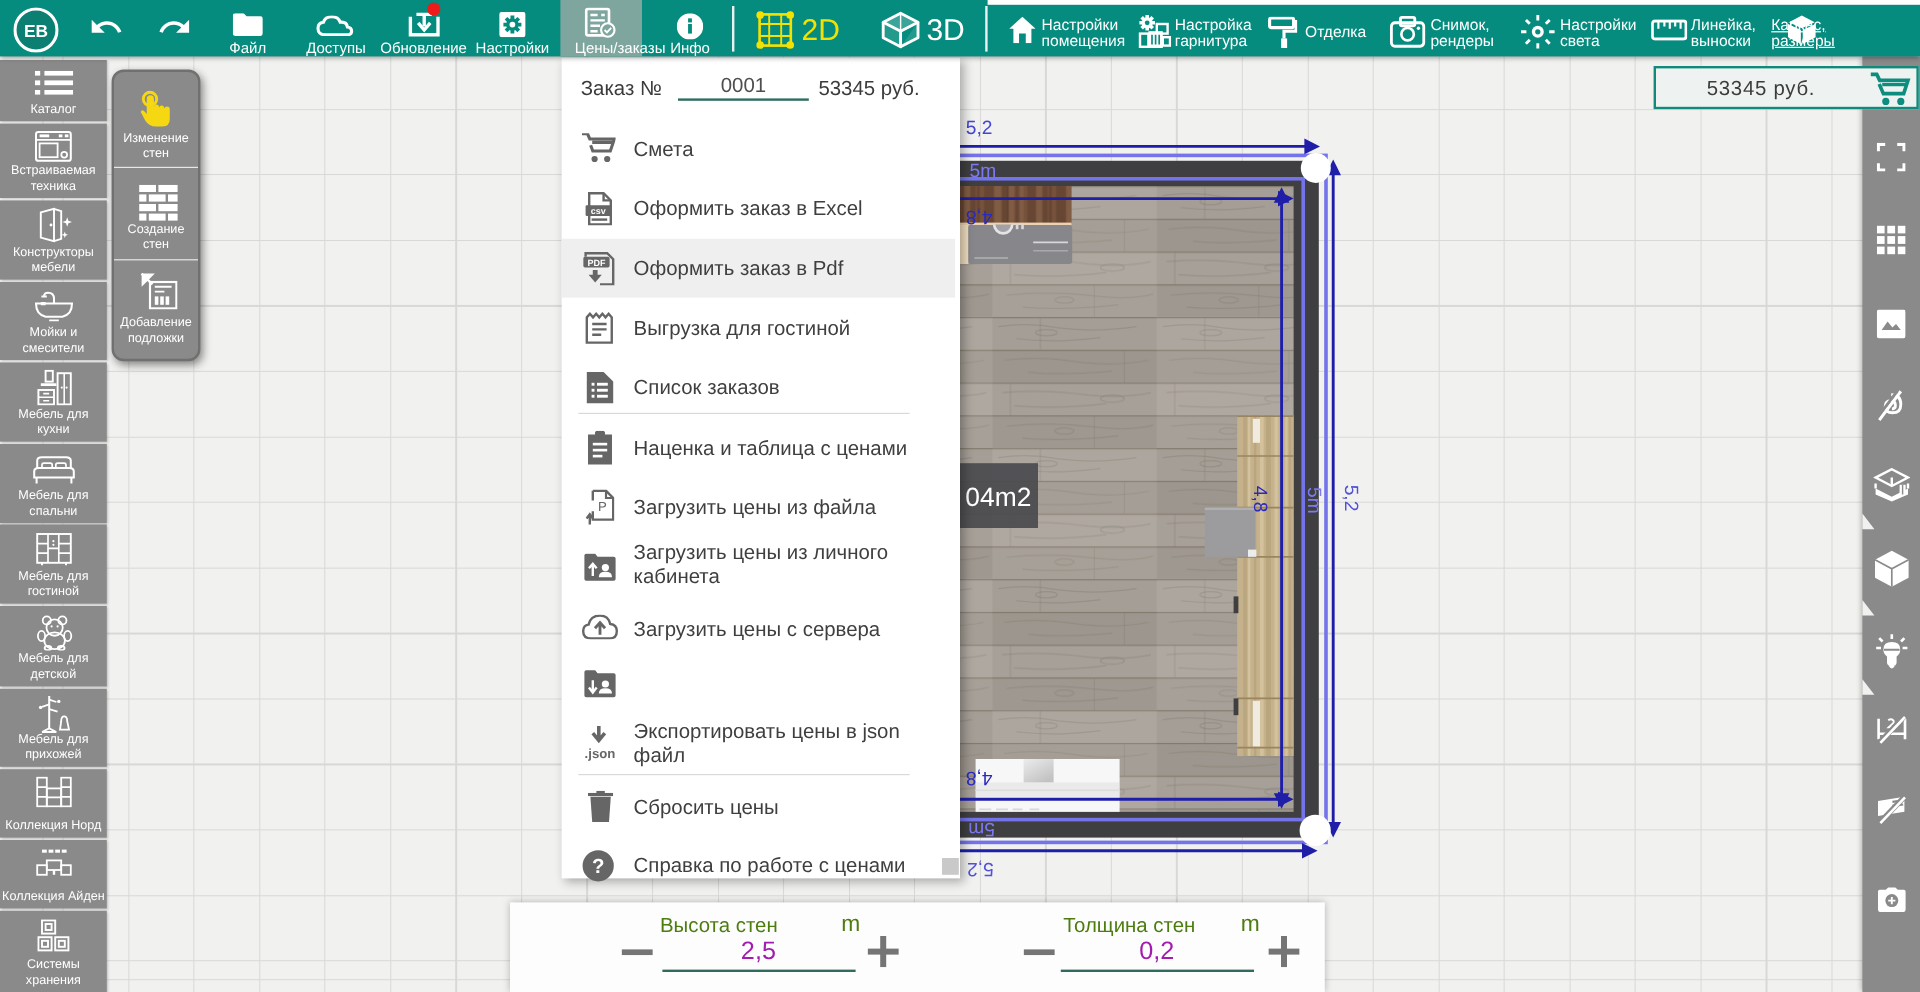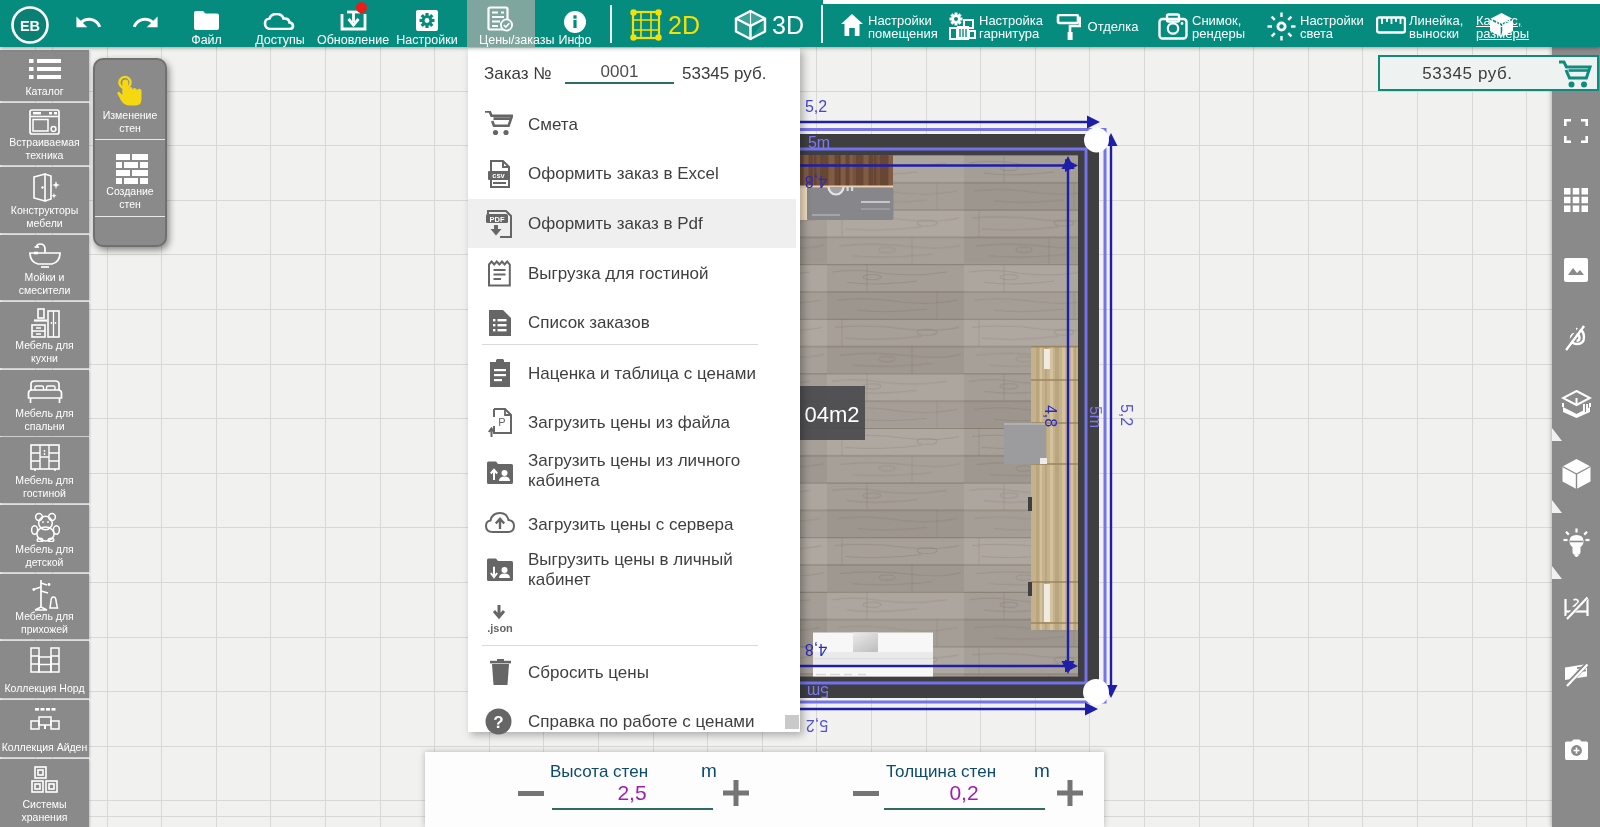--- a/index.html
+++ b/index.html
@@ -18,37 +18,37 @@
   
   #toolbar { left:0; top:0; width:1600px; height:47px; background:#068c7e; box-shadow:0 1px 4px rgba(0,0,0,0.35); z-index:40; }
   #toolbar .lbl { position:absolute; color:#fff; font-size:12.5px; top:33px; text-align:center; white-space:nowrap; }
   #toolbar .lbl2 { position:absolute; color:#fff; font-size:13px; line-height:12.5px; top:15px; text-align:left; white-space:pre-line; }
   .vdiv { position:absolute; top:5px; height:38px; width:2px; background:#e8f1ef; }
   
   .sideitem { position:absolute; left:0; width:89px; background:#8a8a8a; color:#fff; text-align:center;
      box-shadow:1px 1px 2px rgba(0,0,0,0.2); z-index:10;}
   .sideitem .cap { position:absolute; bottom:4px; left:0; width:100%; font-size:10.5px; line-height:12.5px; }
   
-  #wallpanel { left:93px; top:58px; width:74px; height:189px; background:#8a8a8a; border:2px solid #707070;
+  #wallpanel { left:93px; top:58px; width:74px; height:243px; background:#8a8a8a; border:2px solid #707070;
      border-radius:10px; box-shadow:2px 3px 7px rgba(0,0,0,0.45); z-index:11; color:#fff; text-align:center; }
   #wallpanel .sec { position:relative; }
   #wallpanel .cap { font-size:10.5px; line-height:12.5px; }
   
   #rightbar { left:1552px; top:47px; width:48px; height:780px; background:#8a8a8a; box-shadow:-1px 0 4px rgba(0,0,0,0.25); z-index:10; }
   .rtri { position:absolute; left:0; width:0; height:0; border-left:10px solid #f1f1f0; border-top:13px solid transparent; }
   
   #pricebox { left:1378px; top:55px; width:221px; height:36px; border:2px solid #118a7c; background:#eef3f2; z-index:12; }
   #pricebox .txt { position:absolute; left:0; top:7px; width:175px; text-align:center; font-size:17px; letter-spacing:0.6px; color:#3c3c3c; }
   
   #dropdown { left:468px; top:48px; width:332px; height:684px; background:#fff; box-shadow:3px 3px 8px rgba(0,0,0,0.3); z-index:30; }
   .ddtext { position:absolute; left:60px; font-size:17px; color:#3f3f3f; line-height:20px; white-space:nowrap; }
   .ddsep { position:absolute; left:14px; width:276px; height:1px; background:#d9d9d9; }
   
   #bottompanel { left:425px; top:752px; width:679px; height:75px; background:#fdfdfd; box-shadow:0 0 6px rgba(0,0,0,0.25); z-index:20; }
-  .bp-lab { position:absolute; top:10px; font-size:17px; color:#0c4a6e; }
+  .bp-lab { position:absolute; top:10px; font-size:17px; color:#4d7c0f; }
   .bp-val { position:absolute; top:29px; font-size:21px; color:#a21caf; }
   .bp-line { position:absolute; top:56px; height:2px; background:#2f6b5f; }
 </style>
 </head>
 <body>
 <div id="canvas" class="abs"></div>
 
 <svg id="room" class="abs" style="left:400px; top:60px; z-index:5;" width="800" height="700" viewBox="400 60 800 700">
 <defs>
   <pattern id="pfloor" x="553" y="155" width="137" height="109.2" patternUnits="userSpaceOnUse">
@@ -544,20 +544,36 @@
           <rect x="25" y="8" width="8" height="6"></rect>
         <rect x="1" y="16" width="14" height="6"></rect>
           <rect x="17" y="16" width="16" height="6"></rect>
         <rect x="1" y="24" width="6" height="6"></rect>
           <rect x="9" y="24" width="14" height="6"></rect>
           <rect x="25" y="24" width="8" height="6"></rect>
       </g>
     </svg>
     <div class="cap" style="position:absolute;bottom:6px;width:100%;">Создание<br>стен</div>
   </div>
+  <div class="sec" style="height:82px;">
+    <svg class="abs" style="left:22px;top:10px;" width="31" height="31" viewBox="0 0 31 31">
+      <g fill="none" stroke="#fff" stroke-width="1.8">
+        <rect x="8" y="8" width="22" height="22"></rect>
+      </g>
+      <path d="M12 12 L26 12 M12 16 L20 16" stroke="#fff" stroke-width="1.6"></path>
+      <g fill="#fff">
+          <rect x="12" y="20" width="3" height="7"></rect>
+          <rect x="16.5" y="20" width="3" height="7"></rect>
+          <rect x="21" y="20" width="3" height="7"></rect>
+        </g>
+      <path d="M1 12 L1 1 L12 1 L4 9 Z" fill="#fff"></path>
+      <path d="M1 1 L10 10" stroke="#fff" stroke-width="2"></path>
+    </svg>
+    <div class="cap" style="position:absolute;bottom:11px;width:100%;">Добавление<br>подложки</div>
+  </div>
 </div>
 <div id="rightbar" class="abs">
 
   <svg class="abs" style="left:12px;top:72px;" width="24" height="24" viewBox="0 0 24 24">
     <g stroke="#fff" stroke-width="2.6" fill="none">
       <path d="M1.3 7 L1.3 1.3 L7 1.3 M17 1.3 L22.7 1.3 L22.7 7 M22.7 17 L22.7 22.7 L17 22.7 M7 22.7 L1.3 22.7 L1.3 17"></path>
     </g>
   </svg>
 
   <svg class="abs" style="left:12px;top:141px;" width="24" height="24" viewBox="0 0 24 24">
@@ -737,26 +753,26 @@
     <path d="M15 17 L15 8 M10.8 11.5 L15 6.8 L19.2 11.5" fill="none" stroke="#666" stroke-width="2.4"></path>
   </svg>
   <div class="ddtext" style="top:467px;">Загрузить цены с сервера</div>
 
   <svg class="abs" style="left:18px;top:510px;" width="28" height="24" viewBox="0 0 28 24">
     <path d="M1 2 Q1 0.5 2.5 0.5 L10 0.5 L12 3 L25.5 3 Q27 3 27 4.5 L27 21.5 Q27 23 25.5 23 L2.5 23 Q1 23 1 21.5 Z" fill="#666"></path>
     <path d="M8 8.8 L8 18.5 M4.8 15 L8 19.2 L11.2 15" fill="none" stroke="#fff" stroke-width="2"></path>
     <circle cx="18.5" cy="12" r="3" fill="#fff"></circle>
     <path d="M13 20 Q13 15.5 18.5 15.5 Q24 15.5 24 20 Z" fill="#fff"></path>
   </svg>
-  <div class="ddtext" style="top:502px;">Выгрузить цены в личный<br>кабинет</div>
 
   <svg class="abs" style="left:18px;top:556px;" width="30" height="32" viewBox="0 0 30 32">
     <path d="M13 1 L13 12 M8 7 L13 13 L18 7" fill="none" stroke="#666" stroke-width="3"></path>
     <text x="14" y="28" font-size="11" font-weight="bold" fill="#666" text-anchor="middle" font-family="Liberation Sans">.json</text>
   </svg>
+  <div class="ddtext" style="top:552px;">Экспортировать цены в json<br>файл</div>
 
   <div class="ddsep" style="top:597px;"></div>
 
   <svg class="abs" style="left:22px;top:611px;" width="21" height="26" viewBox="0 0 21 26">
     <path d="M2 5 L19 5 L17.5 26 L3.5 26 Z" fill="#666"></path>
     <rect x="0" y="1.8" width="21" height="2.6" fill="#666"></rect>
     <rect x="7" y="0" width="7" height="3" fill="#666"></rect>
   </svg>
   <div class="ddtext" style="top:615px;">Сбросить цены</div>
 

